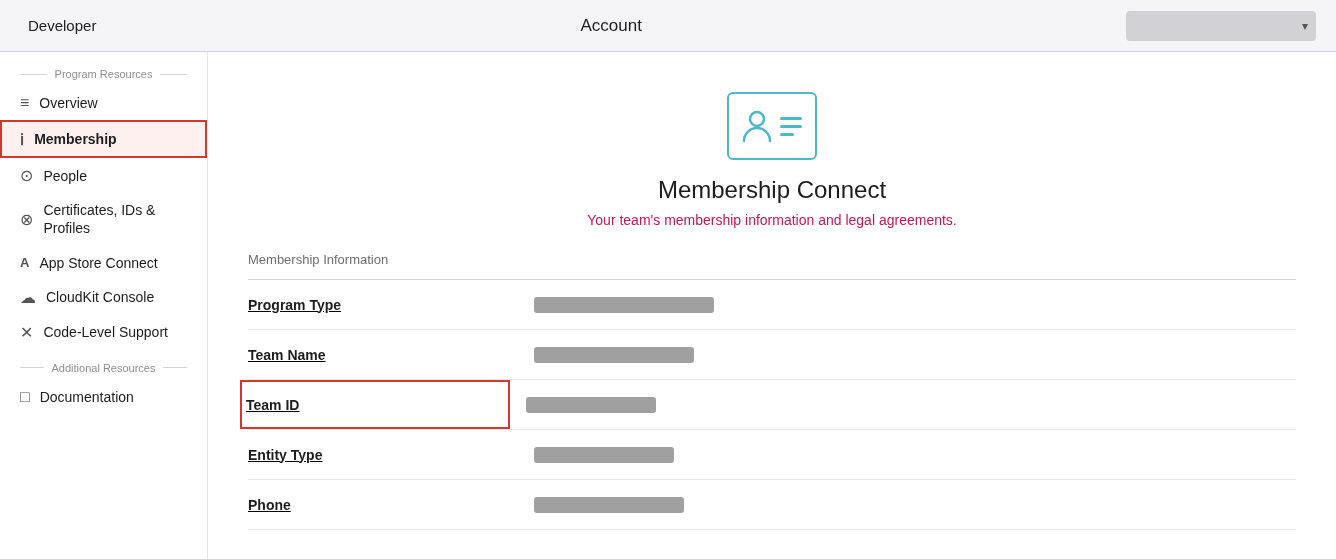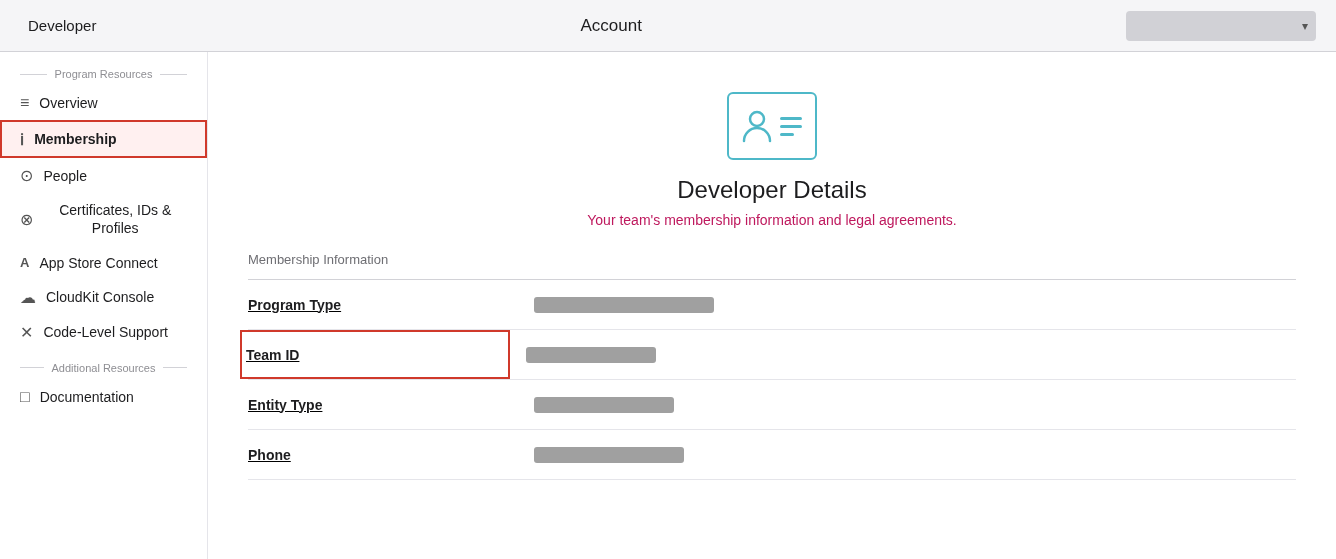--- a/index.html
+++ b/index.html
@@ -42,21 +42,21 @@
       padding: 8px 20px; cursor: pointer; font-size: 14px; color: #1d1d1f;
       border-radius: 0;
     }
     .sidebar-item.active {
       background: #fff0f0;
       outline: 2px solid #d0392b;
       outline-offset: -2px;
       font-weight: 600;
     }
     .sidebar-icon { font-size: 16px; color: #555; flex-shrink: 0; }
-    .sidebar-item-text { line-height: 1.3; text-align: center; }
+    .sidebar-item-text { line-height: 1.3; }
 
     
     .main { flex: 1; overflow-y: auto; padding: 0; }
 
     
     .hero {
       display: flex; flex-direction: column; align-items: center;
       padding: 40px 20px 24px;
     }
     .membership-icon-box {
@@ -175,34 +175,40 @@
             <circle cx="15" cy="10" r="7" stroke="#4eb8c8" stroke-width="2.5" fill="none"></circle>
             <path d="M2 32c0-7.18 5.82-13 13-13s13 5.82 13 13" stroke="#4eb8c8" stroke-width="2.5" fill="none" stroke-linecap="round"></path>
           </svg>
           <div class="lines-icon">
             <div class="line"></div>
             <div class="line"></div>
             <div class="line short"></div>
           </div>
         </div>
       </div>
-      <h1 class="hero-title">Developer Details</h1>
+      <h1 class="hero-title">Membership Connect</h1>
       <p class="hero-subtitle">Your team's membership information and legal agreements.</p>
     </div>
 
     <div class="info-section">
       <div class="info-section-title">Membership Information</div>
 
       <div class="info-row">
         <div class="info-label">Program Type</div>
         <div class="info-value">
           <div class="redacted-block" style="width:180px;"></div>
         </div>
       </div>
 
+      <div class="info-row">
+        <div class="info-label">Team Name</div>
+        <div class="info-value">
+          <div class="redacted-block" style="width:160px;"></div>
+        </div>
+      </div>
 
       <div class="info-row">
         <div class="info-label highlighted" style="outline:2px solid #d0392b;outline-offset:-2px;padding-left:6px;">Team ID</div>
         <div class="info-value">
           <div class="redacted-block" style="width:130px;"></div>
         </div>
       </div>
 
       <div class="info-row">
         <div class="info-label">Entity Type</div>

